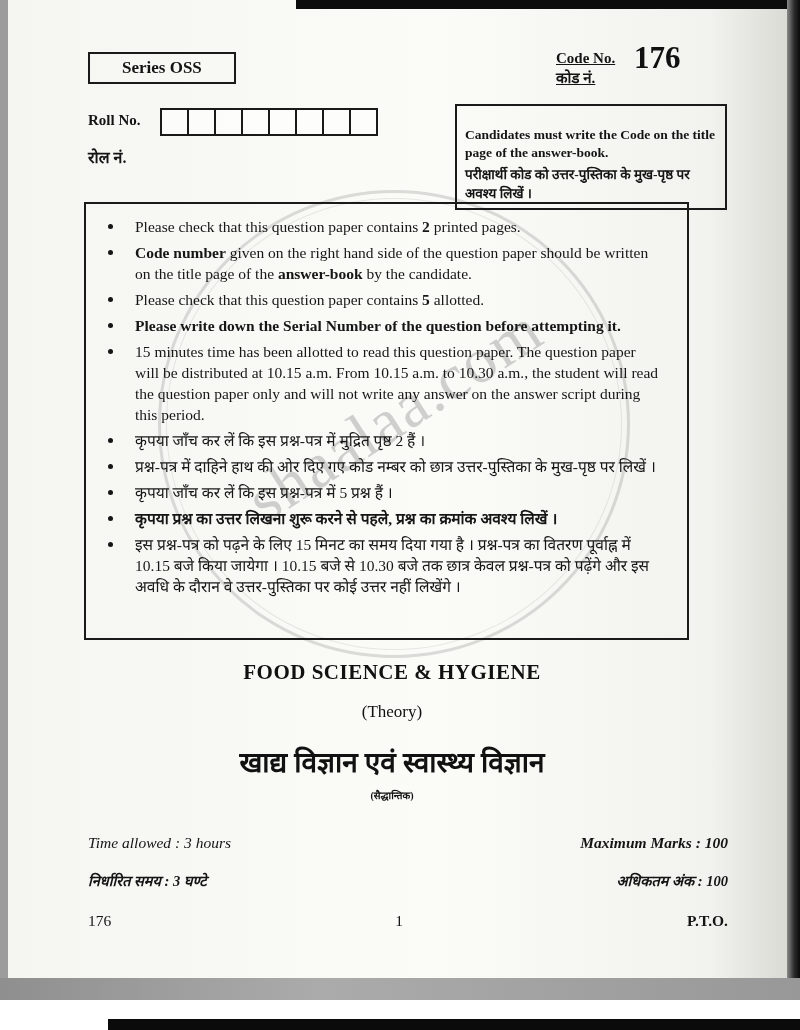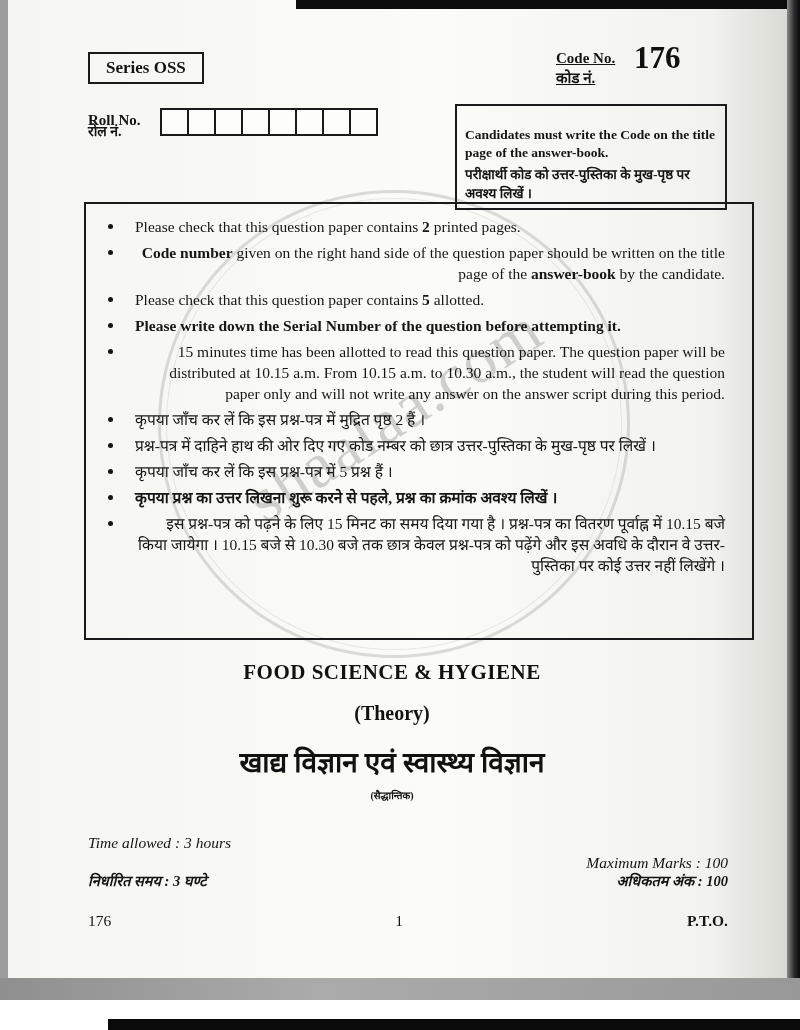--- a/index.html
+++ b/index.html
@@ -26,60 +26,60 @@
   .wm-circle  { position:absolute; left:150px; top:190px; width:472px; height:468px;
                 border:3px solid rgba(90,90,90,0.20); border-radius:50%; }
   .wm-circle2 { position:absolute; left:158px; top:198px; width:456px; height:452px;
                 border:1px solid rgba(90,90,90,0.12); border-radius:50%; }
   .wm-text { position:absolute; left:62px; top:378px; width:650px; text-align:center;
              font-size:64px; letter-spacing:2px; color:rgba(105,105,105,0.30);
              transform:rotate(-33deg); }
 
   
   .series-box { position:absolute; left:80px; top:52px; border:2px solid #1a1a1a;
-                padding:4px 16px; font-size:17px; font-weight:bold; color:#141414; }
+                padding:4px 32px; font-size:17px; font-weight:bold; color:#141414; }
   .code-labels { position:absolute; left:548px; top:48px; font-weight:bold; font-size:15px;
                  line-height:20px; color:#141414;text-decoration:underline; }
   .code-number { position:absolute; left:626px; top:40px; font-weight:bold; font-size:31px; color:#101010; }
 
   
   .roll-label    { position:absolute; left:80px; top:112px; font-weight:bold; font-size:15px; color:#141414; }
-  .roll-label-hi { position:absolute; left:80px; top:121px; font-size:14px; font-weight:bold; color:#141414; }
+  .roll-label-hi { position:absolute; left:80px; top:146px; font-size:16px; font-weight:bold; color:#141414; }
   .roll-cells { position:absolute; left:152px; top:108px; display:flex; }
   .roll-cell  { width:29px; height:28px; border:2px solid #1a1a1a; background:rgba(255,255,255,0.6); margin-left:-2px; }
   .roll-cell:first-child { margin-left:0; }
 
   
   .notice-box { position:absolute; left:447px; top:104px; width:272px; border:2px solid #1a1a1a;
                 padding:20px 8px 5px 8px; font-weight:bold; color:#141414; }
   .notice-en { font-size:13.5px; line-height:18px; }
   .notice-hi { font-size:13.5px; line-height:19px; margin-top:3px; }
 
   
-  .inst-box { position:absolute; left:76px; top:202px; width:670px; height:438px;
-              border:2px solid #1a1a1a; padding:12px 27px 8px 12px; overflow:hidden;text-align:right; }
+  .inst-box { position:absolute; left:76px; top:202px; width:605px; height:438px;
+              border:2px solid #1a1a1a; padding:12px 27px 8px 12px; overflow:hidden; }
   .inst-row { display:flex; margin-bottom:5px; }
   .dot { flex:0 0 auto; width:5px; height:5px; border-radius:50%; background:#151515; margin:8px 0 0 10px; }
   .inst-text { margin-left:22px; font-size:15.5px; line-height:21px; color:#161616; }
   .b { font-weight:bold; }
 
   
   .title-en     { position:absolute; left:0; top:660px; width:768px; text-align:center;
                   font-size:21px; font-weight:bold; letter-spacing:0.5px; color:#111; }
   .title-theory { position:absolute; left:0; top:702px; width:768px; text-align:center;
-                  font-size:20px; font-weight:bold; color:#111; }
+                  font-size:17px; font-weight:normal; color:#111; }
   .title-hi     { position:absolute; left:0; top:742px; width:768px; text-align:center;
                   font-size:28px; font-weight:bold; color:#111; }
   .title-hi-sub { position:absolute; left:0; top:788px; width:768px; text-align:center;
                   font-size:10px; font-weight:bold; color:#111; }
 
   
   .meta-row { position:absolute; left:80px; width:640px; display:flex; justify-content:space-between; color:#141414; }
   .meta-en  { top:834px; font-size:15.5px; font-style:italic;gap:28px; }
-  .meta-en .right { font-weight:normal;margin-top:20px; }
+  .meta-en .right { font-weight:bold; }
   .meta-hi  { top:870px; font-size:14.5px; font-style:italic; font-weight:bold; }
 
   
   .page-footer { position:absolute; left:80px; width:640px; top:912px; display:flex;
                  justify-content:space-between; font-size:15.5px; color:#141414; }
   .pto { font-weight:bold; }
 </style>
 </head>
 <body>
 

